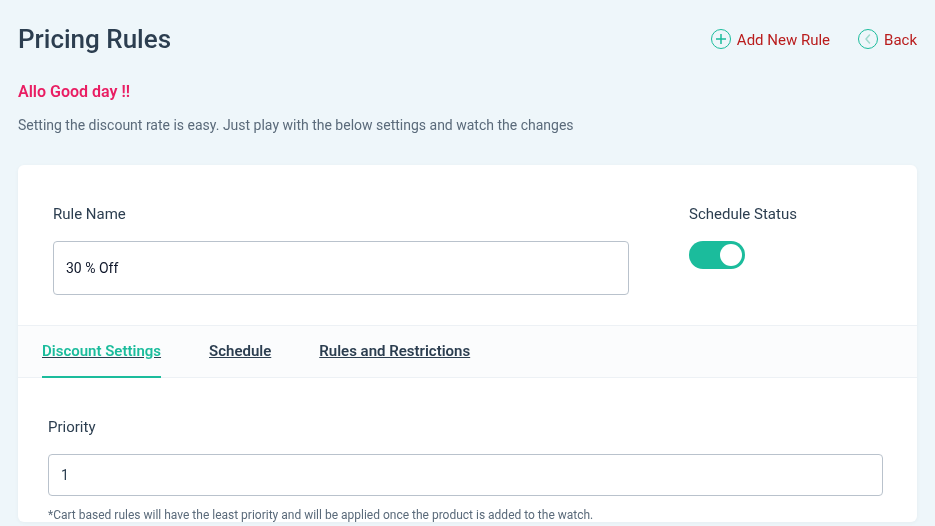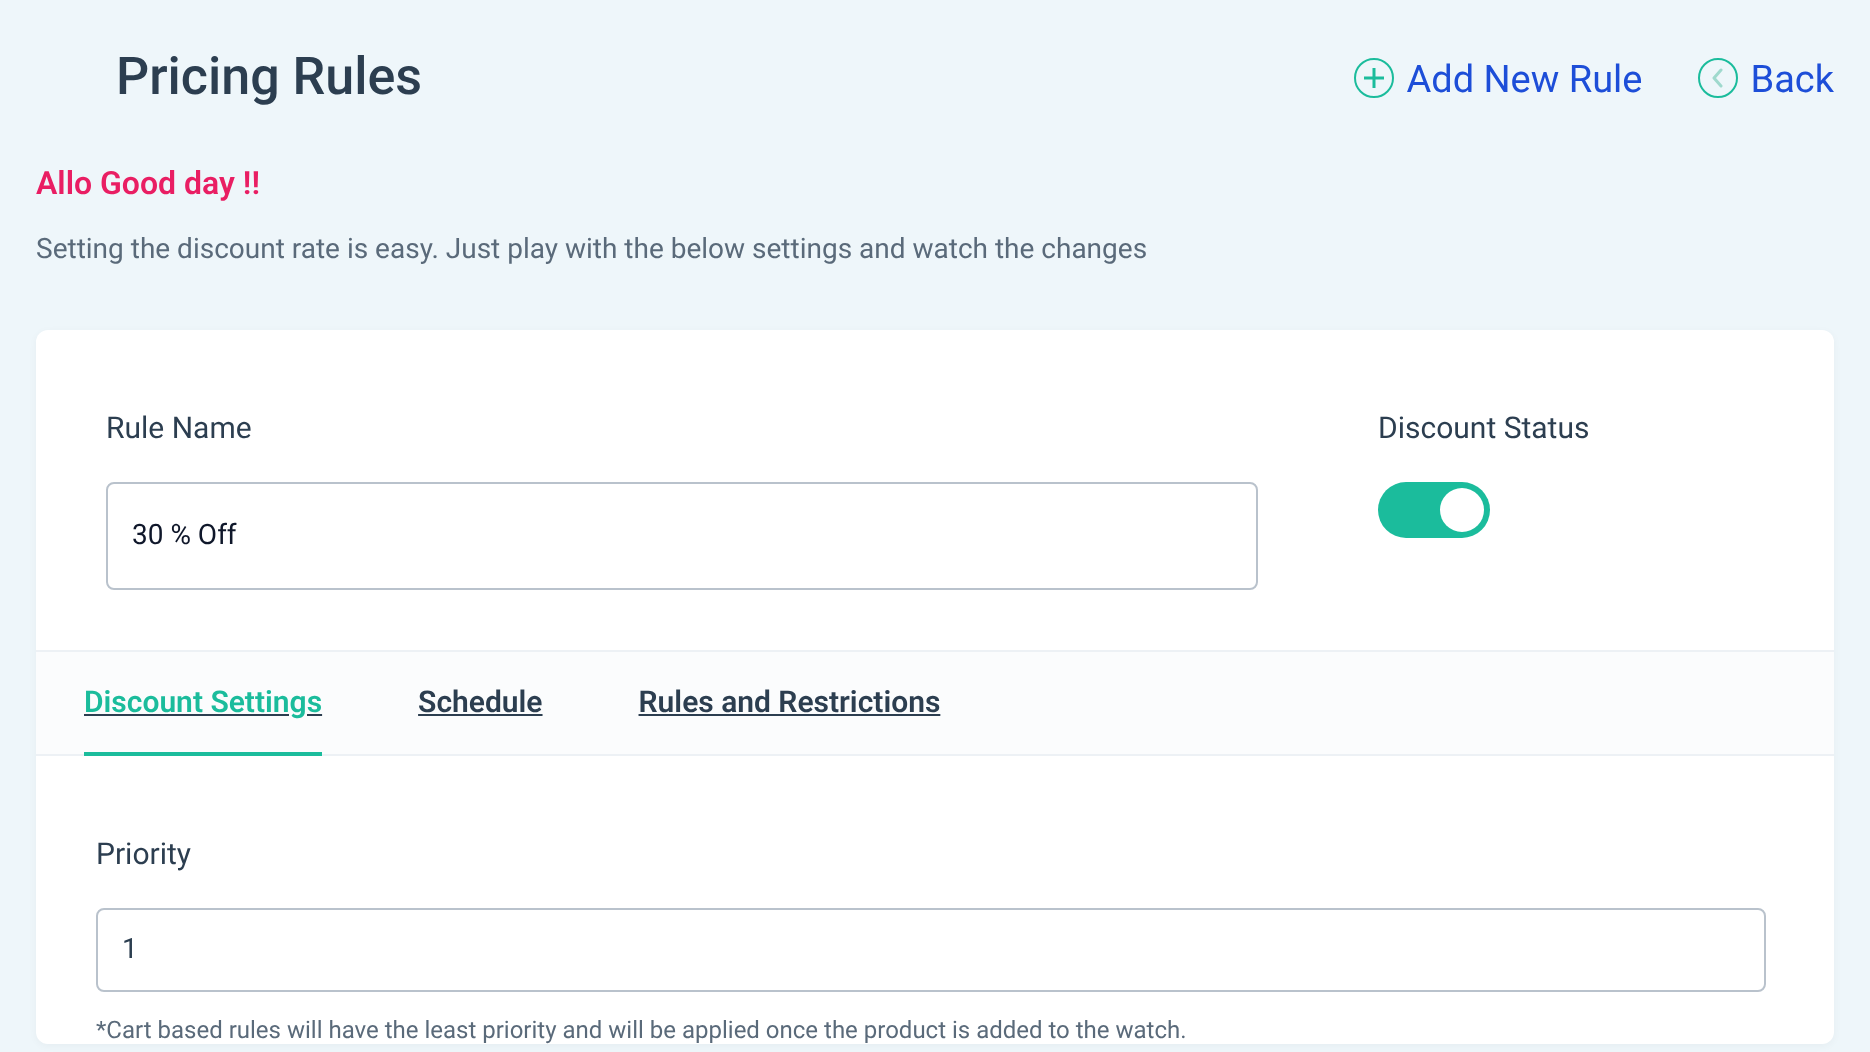--- a/index.html
+++ b/index.html
@@ -11,40 +11,39 @@
     font-size: 14px;
   }
   .page {
     padding: 24px 18px 0 18px;
   }
   .header-row {
     display: flex;
     align-items: center;
     justify-content: space-between;
     margin-bottom: 28px;
-    margin-left: 40px;
   }
   .page-title {
     font-size: 26px;
     font-weight: 500;
     color: #2c3e50;
   }
   .header-actions {
     display: flex;
     align-items: center;
     gap: 28px;
   }
   .action-btn {
     display: flex;
-    align-items: center;
+    align-items: flex-end;
     gap: 6px;
     background: none;
     border: none;
-    color: #1d4ed8;
-    font-size: 19px;
+    color: #b91c1c;
+    font-size: 15px;
     cursor: pointer;
     font-family: inherit;
   }
   .circle-icon {
     width: 20px;
     height: 20px;
     border: 1.5px solid #1bbc9c;
     border-radius: 50%;
     display: flex;
     align-items: center;
@@ -182,21 +181,21 @@
   <div class="instruction">Setting the discount rate is easy. Just play with the below settings and watch the changes</div>
 
   <div class="card">
 
     <div class="card-section">
       <div class="field-group grow">
         <label class="field-label">Rule Name</label>
         <input type="text" class="text-input" value="30 % Off" style="">
       </div>
       <div class="field-group">
-        <label class="field-label">Discount Status</label>
+        <label class="field-label">Schedule Status</label>
         <div class="toggle">
           <div class="toggle-knob"></div>
         </div>
       </div>
     </div>
 
     <div class="tabs-row">
       <div class="tab active">Discount Settings</div>
       <div class="tab">Schedule</div>
       <div class="tab">Rules and Restrictions</div>

